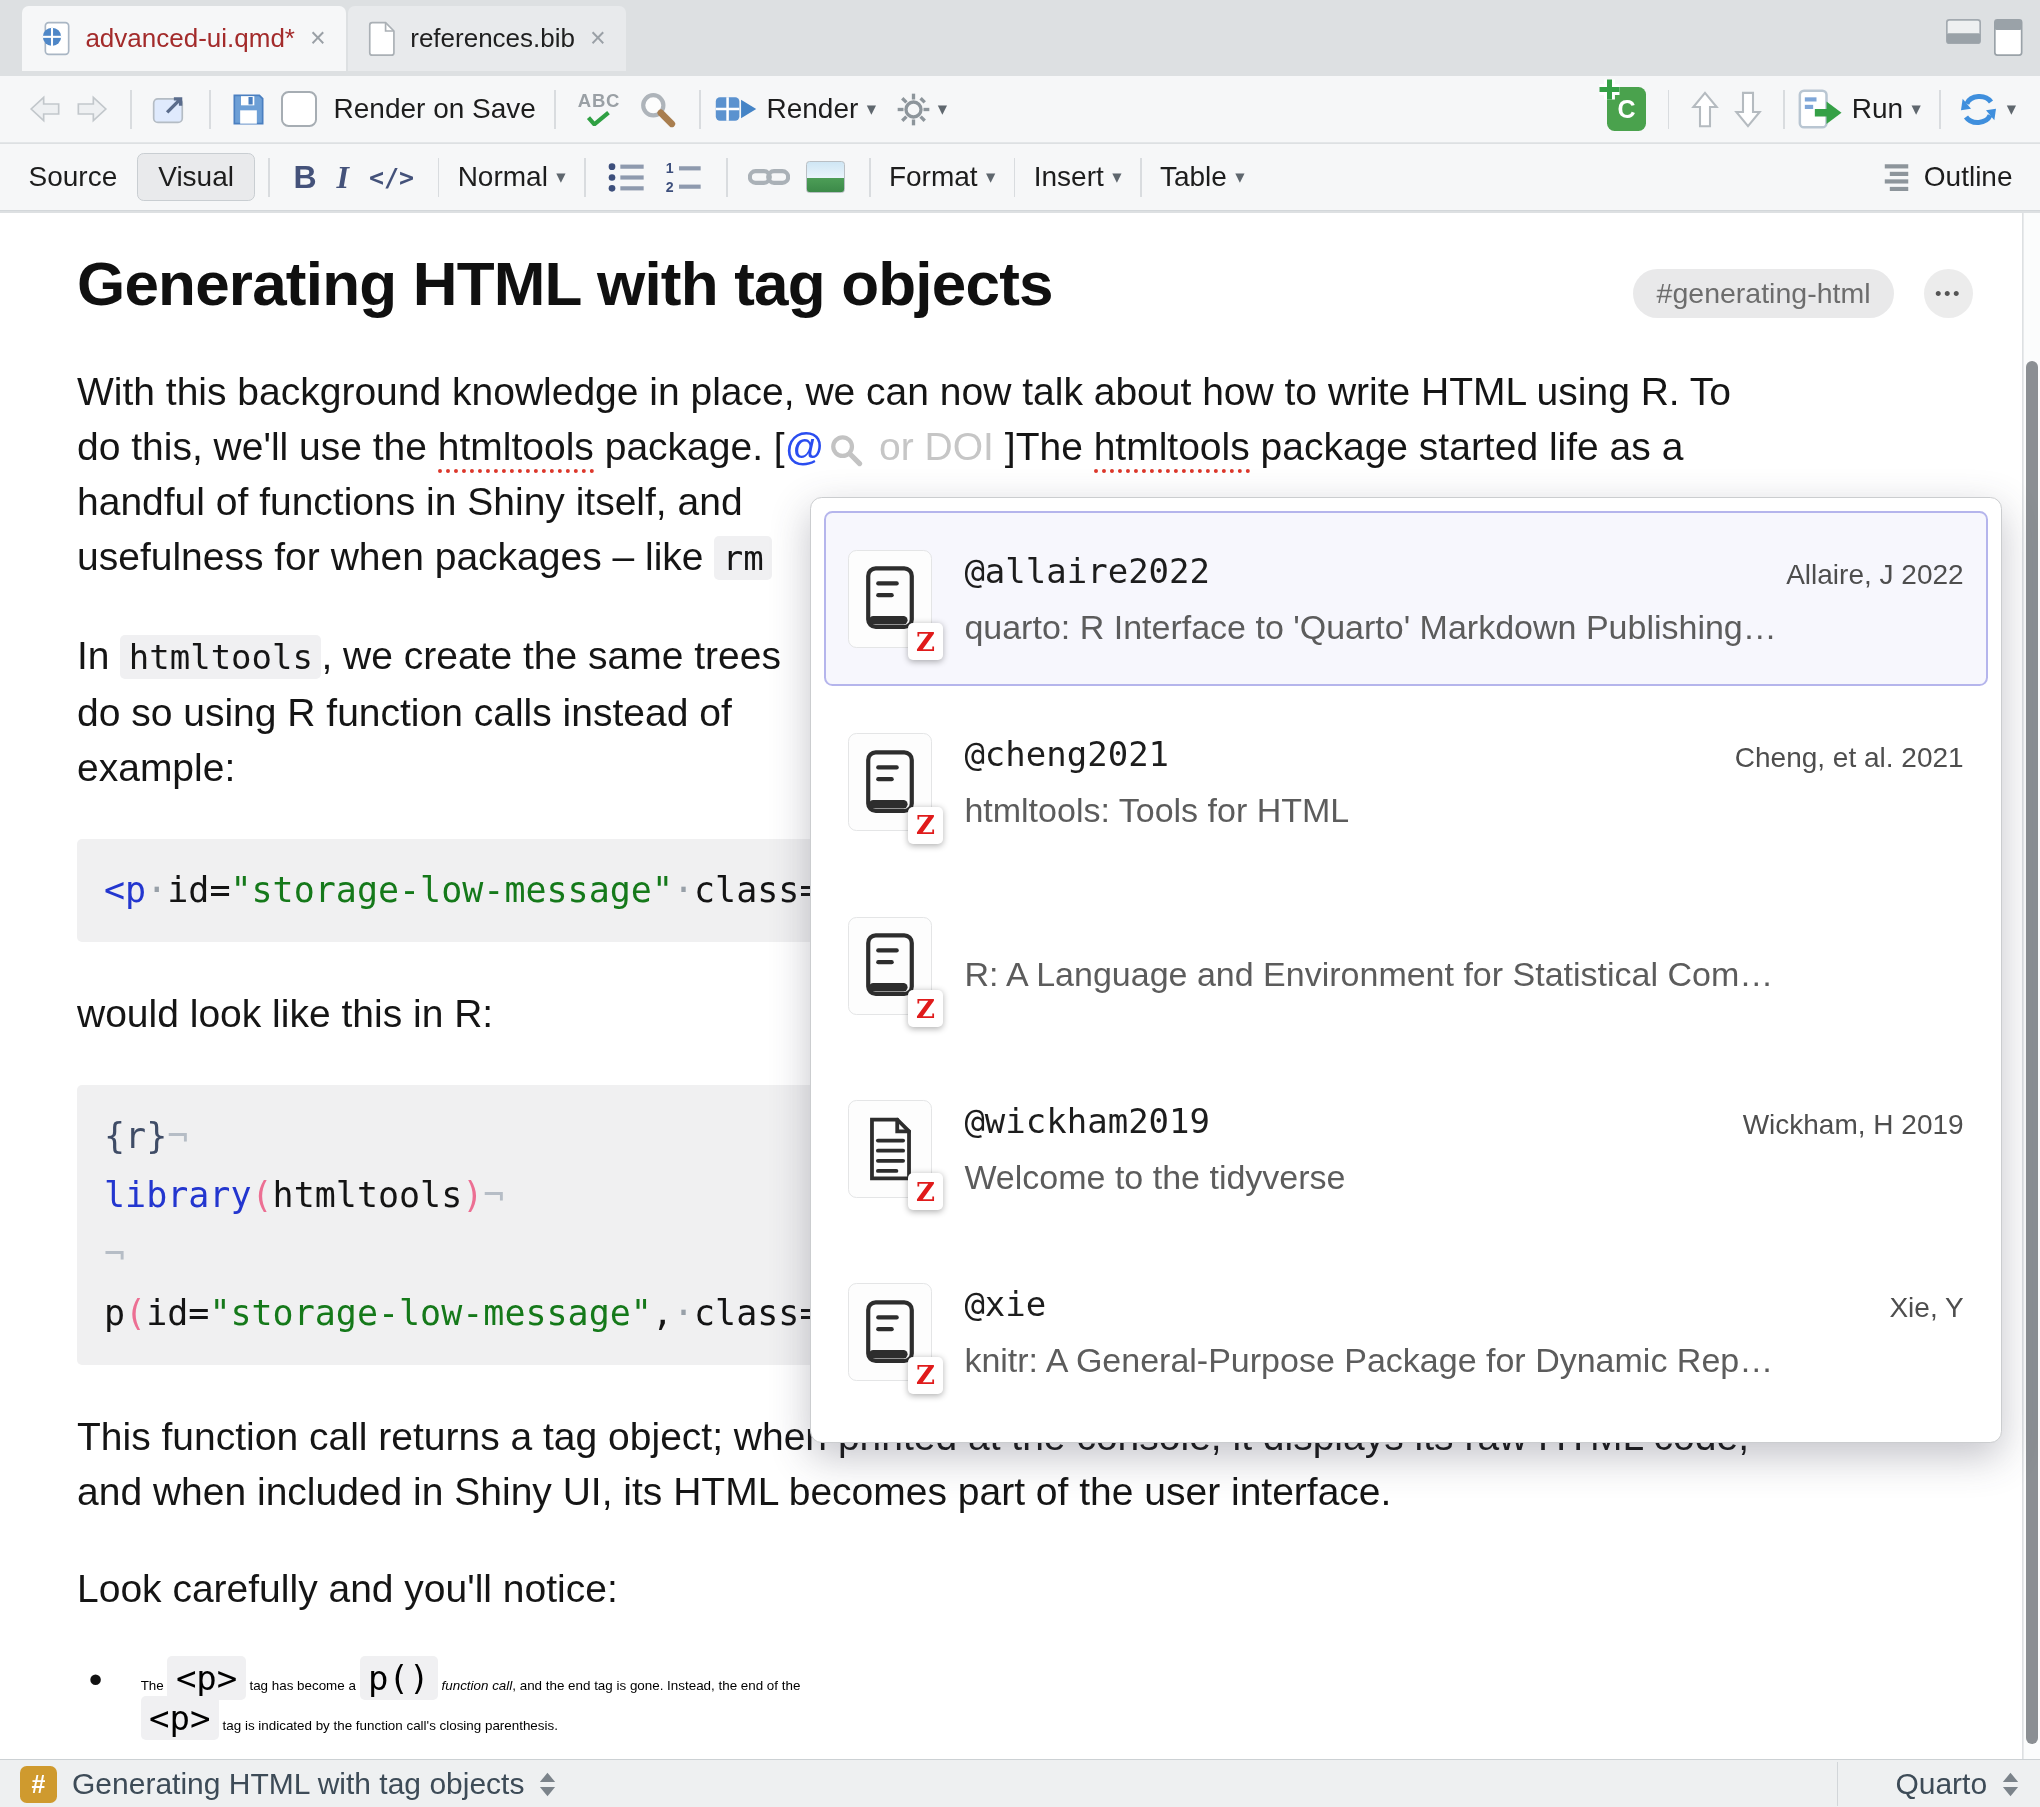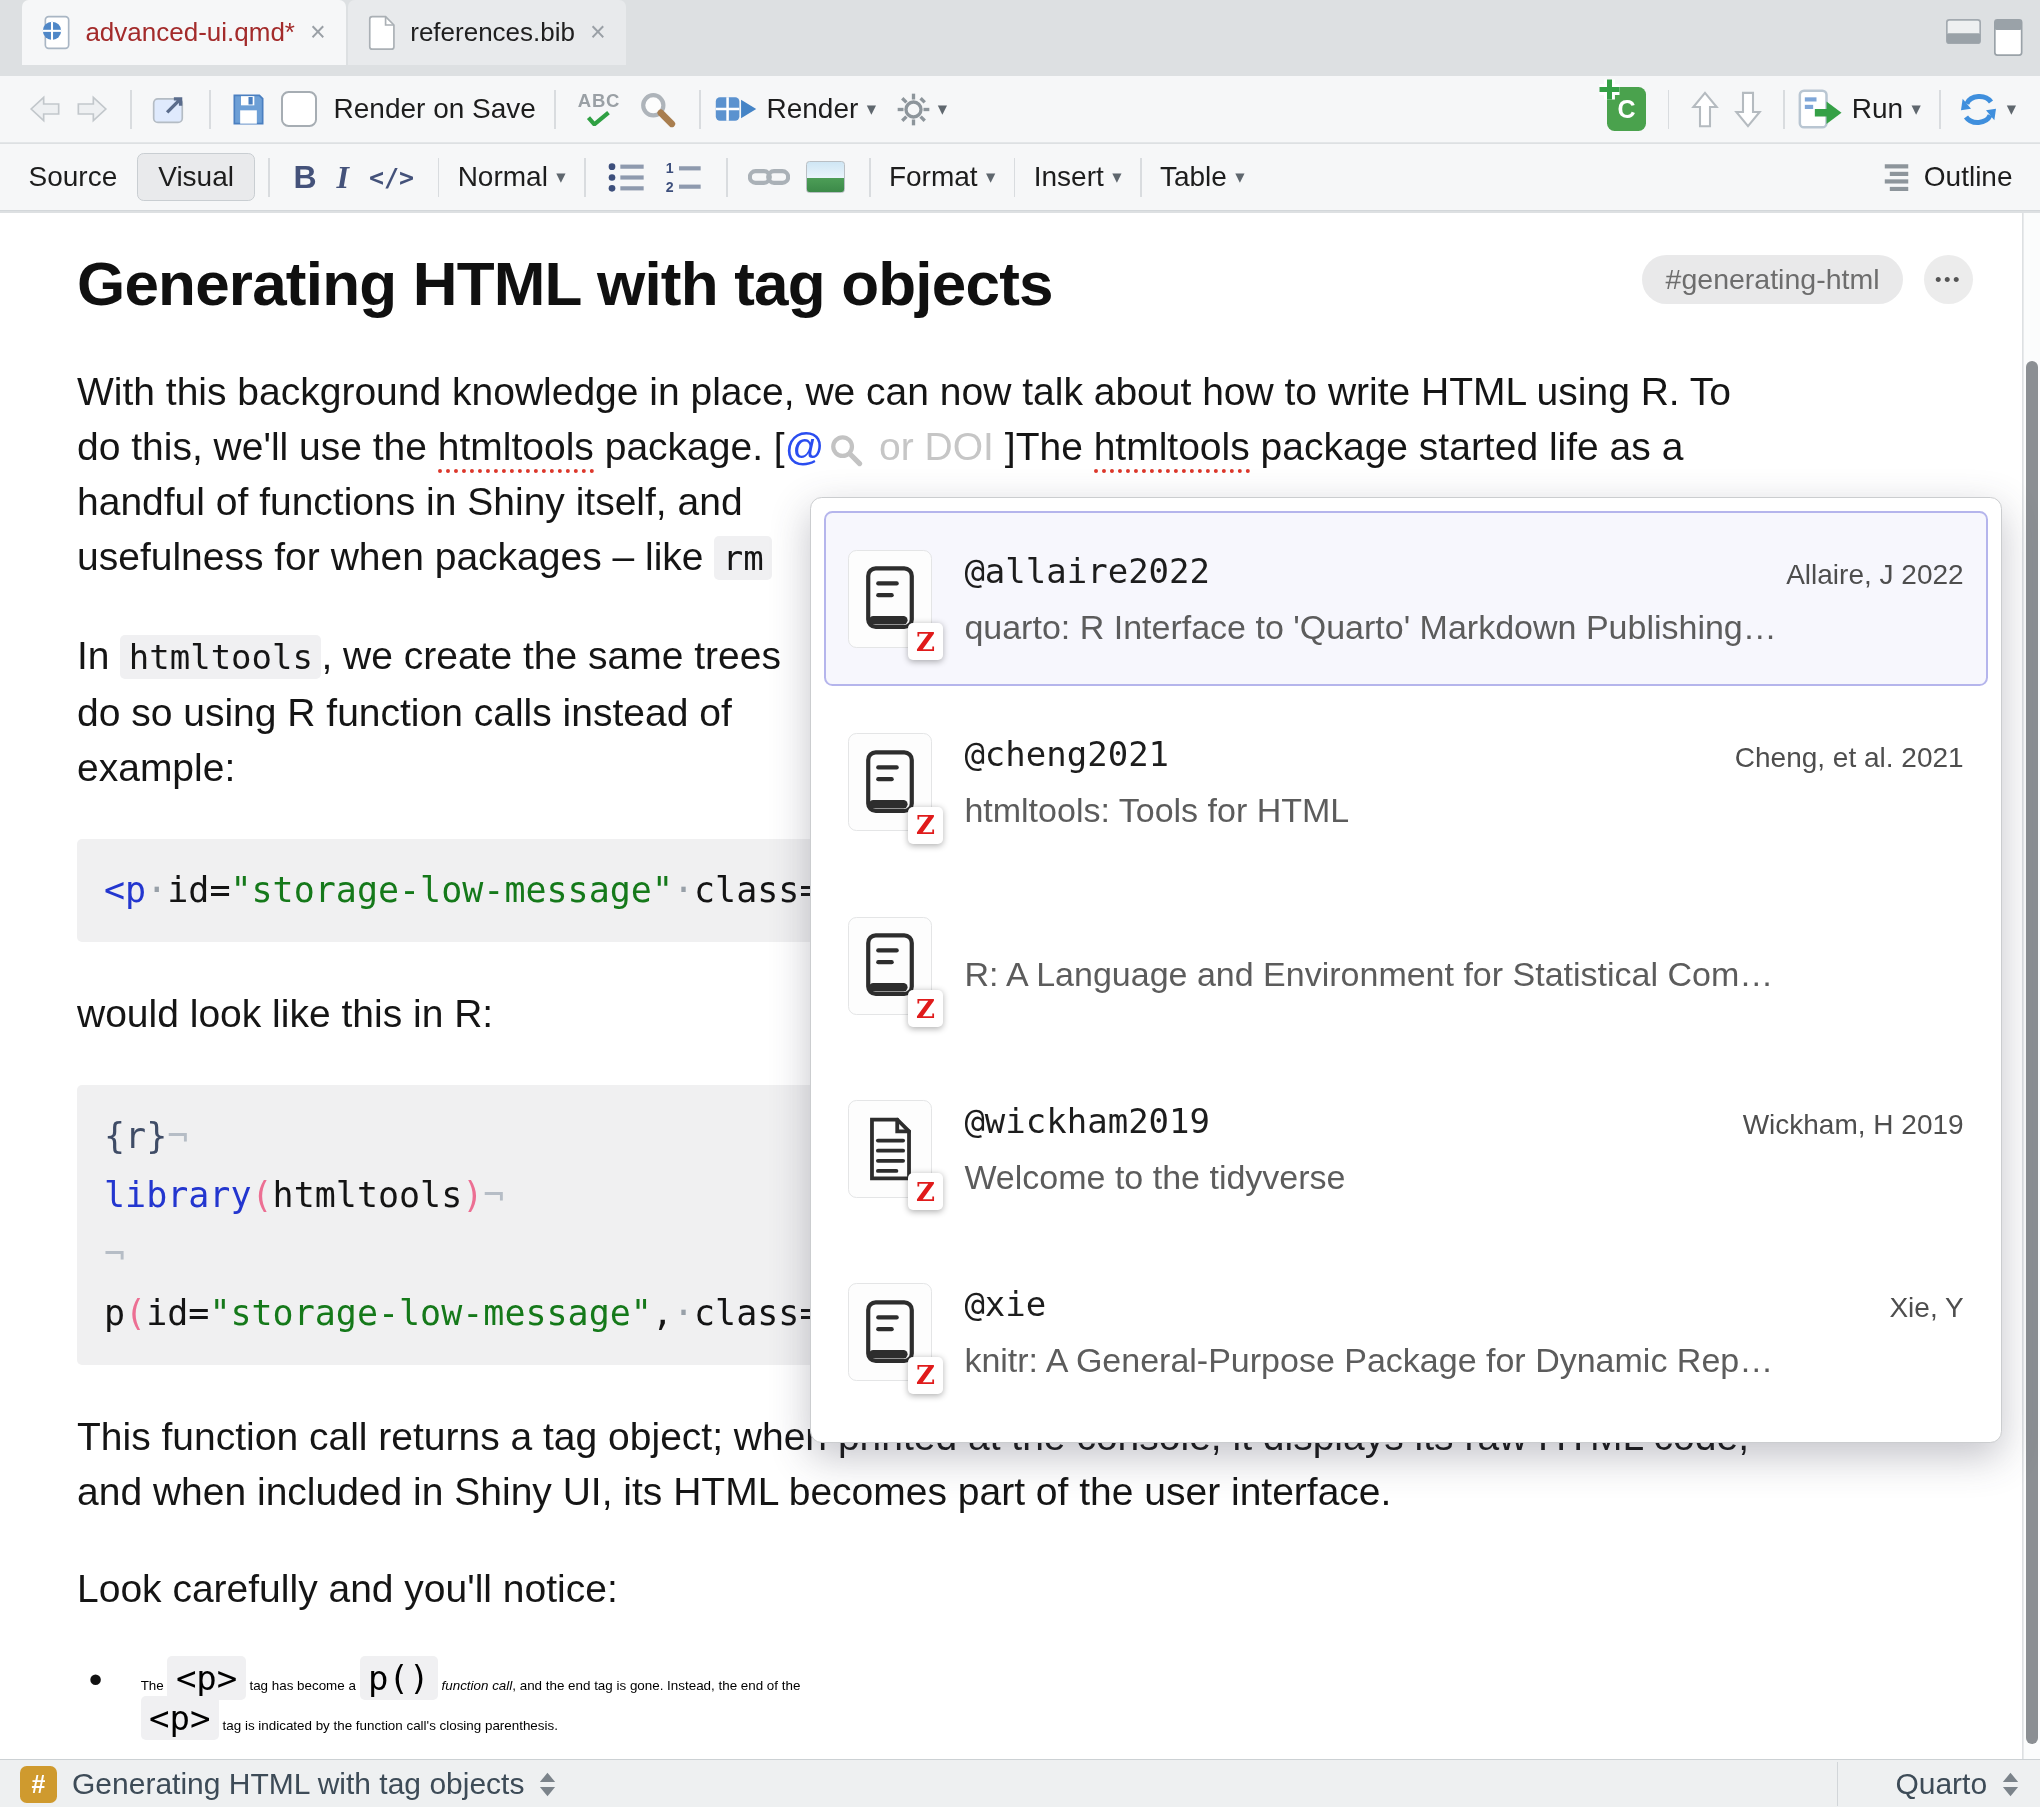--- a/index.html
+++ b/index.html
@@ -1,20 +1,20 @@
 <!DOCTYPE html>
 <html style="font-size:13.4px"><head>
 <meta charset="utf-8">
 <style>
   html,body{margin:0;padding:0}
   body{width:2041px;height:1807px;background:#dde0e2;font-family:"Liberation Sans",sans-serif;position:relative;overflow:hidden}
   svg{display:block}
 
   
-  .tabstrip{position:absolute;left:0;top:0;width:2041px;height:76px;background:#dde0e2;display:flex;align-items:flex-start;padding-left:22px;box-sizing:border-box}
+  .tabstrip{position:absolute;left:0;top:0;width:2041px;height:76px;background:#dde0e2;display:flex;align-items:center;padding-left:22px;box-sizing:border-box}
   .tab{height:65px;display:flex;align-items:center;gap:13.4px;padding:0 20px;border-radius:6.7px 6.7px 0 0;font-size:26px;cursor:default}
   .tab.active{background:#f6f7f8;color:#a32b2b}
   .tab.inactive{background:#e8eaec;color:#1f1f1f;margin-left:2.5px}
   .tab .close{color:#9aa0a6;font-size:27px;margin-left:1.7px}
   .win-controls{position:absolute;right:18.5px;top:18.5px;display:flex;gap:13.4px;align-items:flex-start}
 
   
   .toolbar1{position:absolute;left:0;top:76px;width:2041px;height:67px;background:#f6f7f8;display:flex;align-items:center;padding:0 20px;box-sizing:border-box;border-bottom:1.7px solid #e3e6e8}
   .toolbar2{position:absolute;left:0;top:144px;width:2041px;height:67px;background:#f6f7f8;display:flex;align-items:center;padding:0 23.5px;box-sizing:border-box;border-bottom:1.7px solid #d3d7da}
   .vdiv{width:1.7px;height:39px;background:#d9dcdf;margin:0 13.4px;flex:none}
@@ -31,21 +31,21 @@
   .fmt-code{font-size:25px;font-weight:bold;font-family:"DejaVu Sans Mono",monospace;color:#44527a;margin:0 10px}
   .chunk{position:relative;width:39px;height:44px;background:#4aa24d;border-radius:7.6px;color:#fff;font-weight:bold;font-size:25px;display:flex;align-items:center;justify-content:center;margin:0 8.4px;flex:none}
   .chunk svg{position:absolute;left:-10px;top:-10px}
   .img-ic{width:37px;height:30px;border:1.7px solid #b9bfc4;border-radius:3.4px;background:linear-gradient(180deg,#cfe6f4 0%,#e9f4fb 52%,#4d9e57 52%,#3c8a49 100%);margin:0 10px;flex:none}
 
   
   .doc{position:absolute;left:0;top:213px;width:2022px;height:1546px;background:#ffffff;overflow:hidden}
   .doc-inner{padding:32px 49px 0 77px;box-sizing:border-box;width:2022px}
   .head-row{display:flex;align-items:flex-start}
   h1.doc-h1{margin:0;font-size:62px;line-height:77px;font-weight:bold;color:#101010;letter-spacing:-0.8px;flex:1}
-  .head-tools{display:flex;align-items:flex-end;gap:21px;margin-top:10px}
+  .head-tools{display:flex;align-items:flex-end;gap:30px;margin-top:24px}
   .anchor-badge{background:#e9e9ea;color:#6d6d6d;font-size:28.5px;height:49px;border-radius:25px;padding:0 23.5px;display:flex;align-items:center;white-space:nowrap}
   .more-btn{width:49px;height:49px;border-radius:50%;background:#ececec;color:#555;display:flex;align-items:center;justify-content:center;font-size:18.5px;letter-spacing:2.5px}
 
   .pb{margin:42px 0;font-size:39px;line-height:55px;color:#151515}
   .ln{white-space:nowrap}
   .r-sp{border-bottom:4.2px dotted #dd382c;padding-bottom:0.8px}
   .r-c{font-family:"DejaVu Sans Mono",monospace;font-size:34px;background:#f0f0f2;border-radius:5px;padding:1.7px 8.4px}
   .r-i{font-style:italic}
   .r-at{color:#2a4df0}
   .r-dim{color:#c6c6c6}

